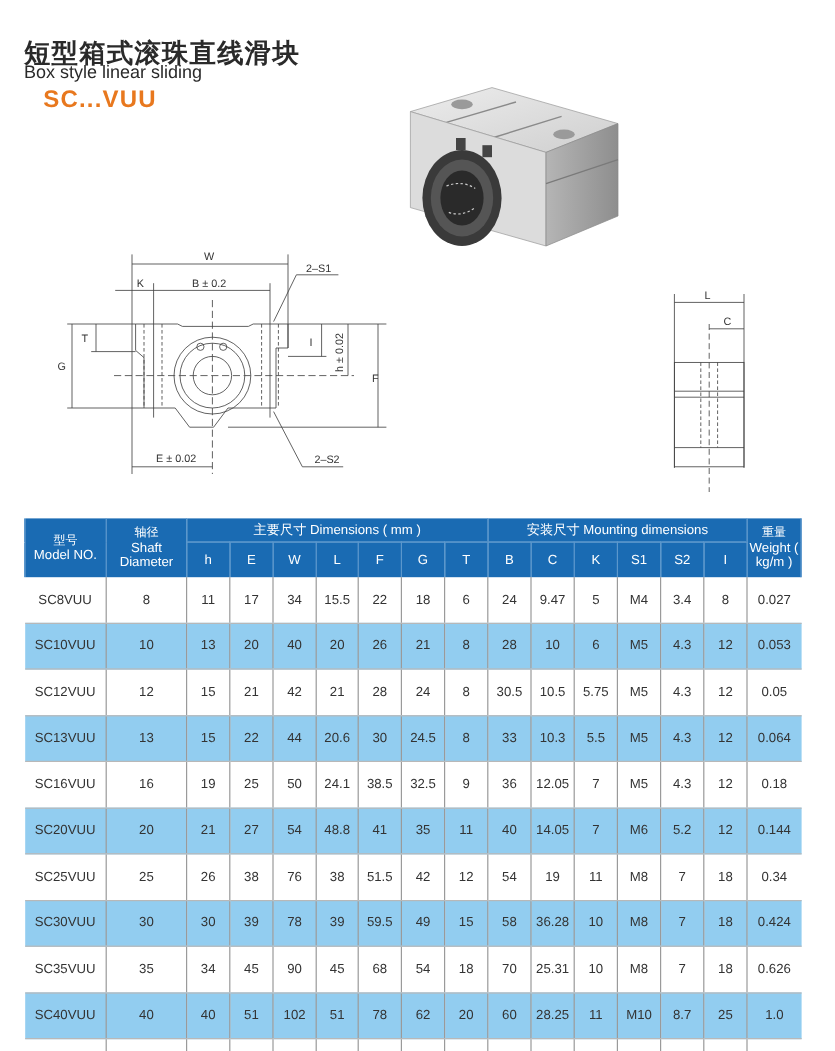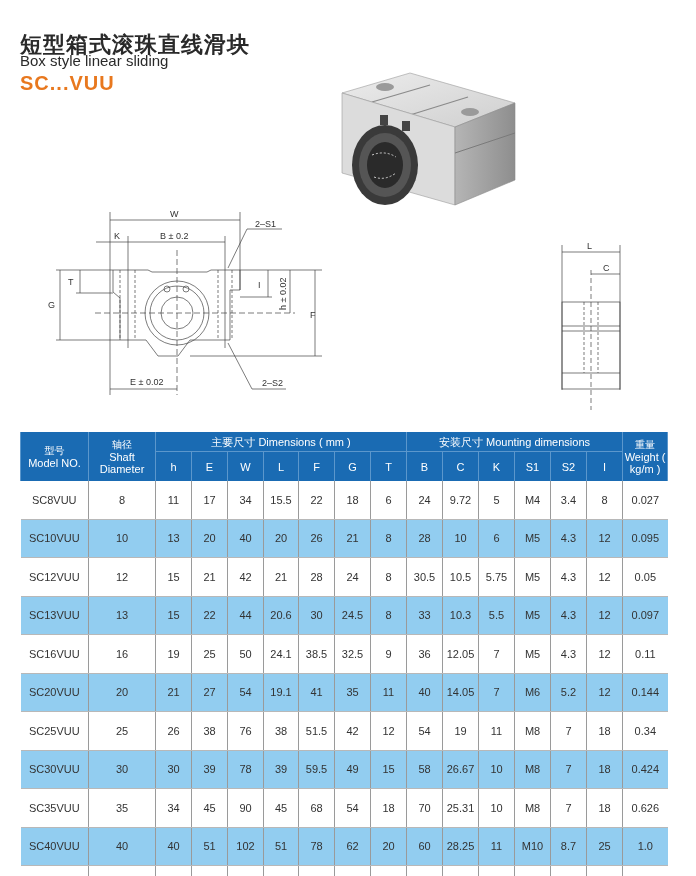--- a/index.html
+++ b/index.html
@@ -1,19 +1,19 @@
 <!DOCTYPE html>
 <html><head>
 <meta charset="utf-8">
 <style>
   html, body { margin:0; padding:0; background:#ffffff; }
   body { width:696px; height:876px; position:relative; overflow:hidden; font-family:"Liberation Sans", "DejaVu Sans", sans-serif; color:#333; }
   .title-cn { position:absolute; left:20px; top:30px; font-size:22px; font-weight:bold; color:#2a2a2a; letter-spacing:1px; font-family:"DejaVu Sans", sans-serif; }
   .title-en { position:absolute; left:20px; top:52px; font-size:15px; color:#2a2a2a;text-align:right; }
-  .title-model { position:absolute; left:20px; top:72px; font-size:20px; font-weight:bold; color:#e8781e; letter-spacing:1px; }
+  .title-model { position:absolute; left:36px; top:72px; font-size:20px; font-weight:bold; color:#e8781e; letter-spacing:1px; }
   .photo { position:absolute; left:330px; top:55px; width:200px; height:165px; }
   .front-drawing { position:absolute; left:40px; top:200px; width:300px; height:200px; }
   .side-drawing { position:absolute; left:540px; top:230px; width:110px; height:180px; }
   table.spec { position:absolute; left:20px; top:432px; width:647px; border-collapse:collapse; table-layout:fixed; font-size:11px; }
   table.spec th { background:#1a6bb3; color:#ffffff; font-weight:normal; text-align:center; border-left:1px solid #5b97cc; border-right:1px solid #5b97cc; padding:0; line-height:12px; }
   table.spec th.sub { border-top:1px solid #5b97cc; height:29px; }
   table.spec th.grp { height:19px; }
   table.spec th .cn { display:block; font-family:"DejaVu Sans", sans-serif; font-size:10px; }
   table.spec td { text-align:center; height:37.5px; padding:0; border-left:1px solid #9a9a9a; border-bottom:1px solid #b8b8b8; color:#333; }
   table.spec td:first-child { border-left:none;margin-top:44px; }
@@ -203,21 +203,21 @@
         <td>SC8VUU</td>
         <td>8</td>
         <td>11</td>
         <td>17</td>
         <td>34</td>
         <td>15.5</td>
         <td>22</td>
         <td>18</td>
         <td>6</td>
         <td>24</td>
-        <td>9.72</td>
+        <td>9.47</td>
         <td>5</td>
         <td>M4</td>
         <td>3.4</td>
         <td>8</td>
         <td>0.027</td>
       </tr>
       <tr class="alt">
         <td>SC10VUU</td>
         <td>10</td>
         <td>13</td>
@@ -226,21 +226,21 @@
         <td>20</td>
         <td>26</td>
         <td>21</td>
         <td>8</td>
         <td>28</td>
         <td>10</td>
         <td>6</td>
         <td>M5</td>
         <td>4.3</td>
         <td>12</td>
-        <td>0.095</td>
+        <td>0.053</td>
       </tr>
       <tr>
         <td>SC12VUU</td>
         <td>12</td>
         <td>15</td>
         <td>21</td>
         <td>42</td>
         <td>21</td>
         <td>28</td>
         <td>24</td>
@@ -262,47 +262,47 @@
         <td>20.6</td>
         <td>30</td>
         <td>24.5</td>
         <td>8</td>
         <td>33</td>
         <td>10.3</td>
         <td>5.5</td>
         <td>M5</td>
         <td>4.3</td>
         <td>12</td>
-        <td>0.097</td>
+        <td>0.064</td>
       </tr>
       <tr>
         <td>SC16VUU</td>
         <td>16</td>
         <td>19</td>
         <td>25</td>
         <td>50</td>
         <td>24.1</td>
         <td>38.5</td>
         <td>32.5</td>
         <td>9</td>
         <td>36</td>
         <td>12.05</td>
         <td>7</td>
         <td>M5</td>
         <td>4.3</td>
         <td>12</td>
-        <td>0.11</td>
+        <td>0.18</td>
       </tr>
       <tr class="alt">
         <td>SC20VUU</td>
         <td>20</td>
         <td>21</td>
         <td>27</td>
         <td>54</td>
-        <td>19.1</td>
+        <td>48.8</td>
         <td>41</td>
         <td>35</td>
         <td>11</td>
         <td>40</td>
         <td>14.05</td>
         <td>7</td>
         <td>M6</td>
         <td>5.2</td>
         <td>12</td>
         <td>0.144</td>
@@ -329,21 +329,21 @@
         <td>SC30VUU</td>
         <td>30</td>
         <td>30</td>
         <td>39</td>
         <td>78</td>
         <td>39</td>
         <td>59.5</td>
         <td>49</td>
         <td>15</td>
         <td>58</td>
-        <td>26.67</td>
+        <td>36.28</td>
         <td>10</td>
         <td>M8</td>
         <td>7</td>
         <td>18</td>
         <td>0.424</td>
       </tr>
       <tr>
         <td>SC35VUU</td>
         <td>35</td>
         <td>34</td>

